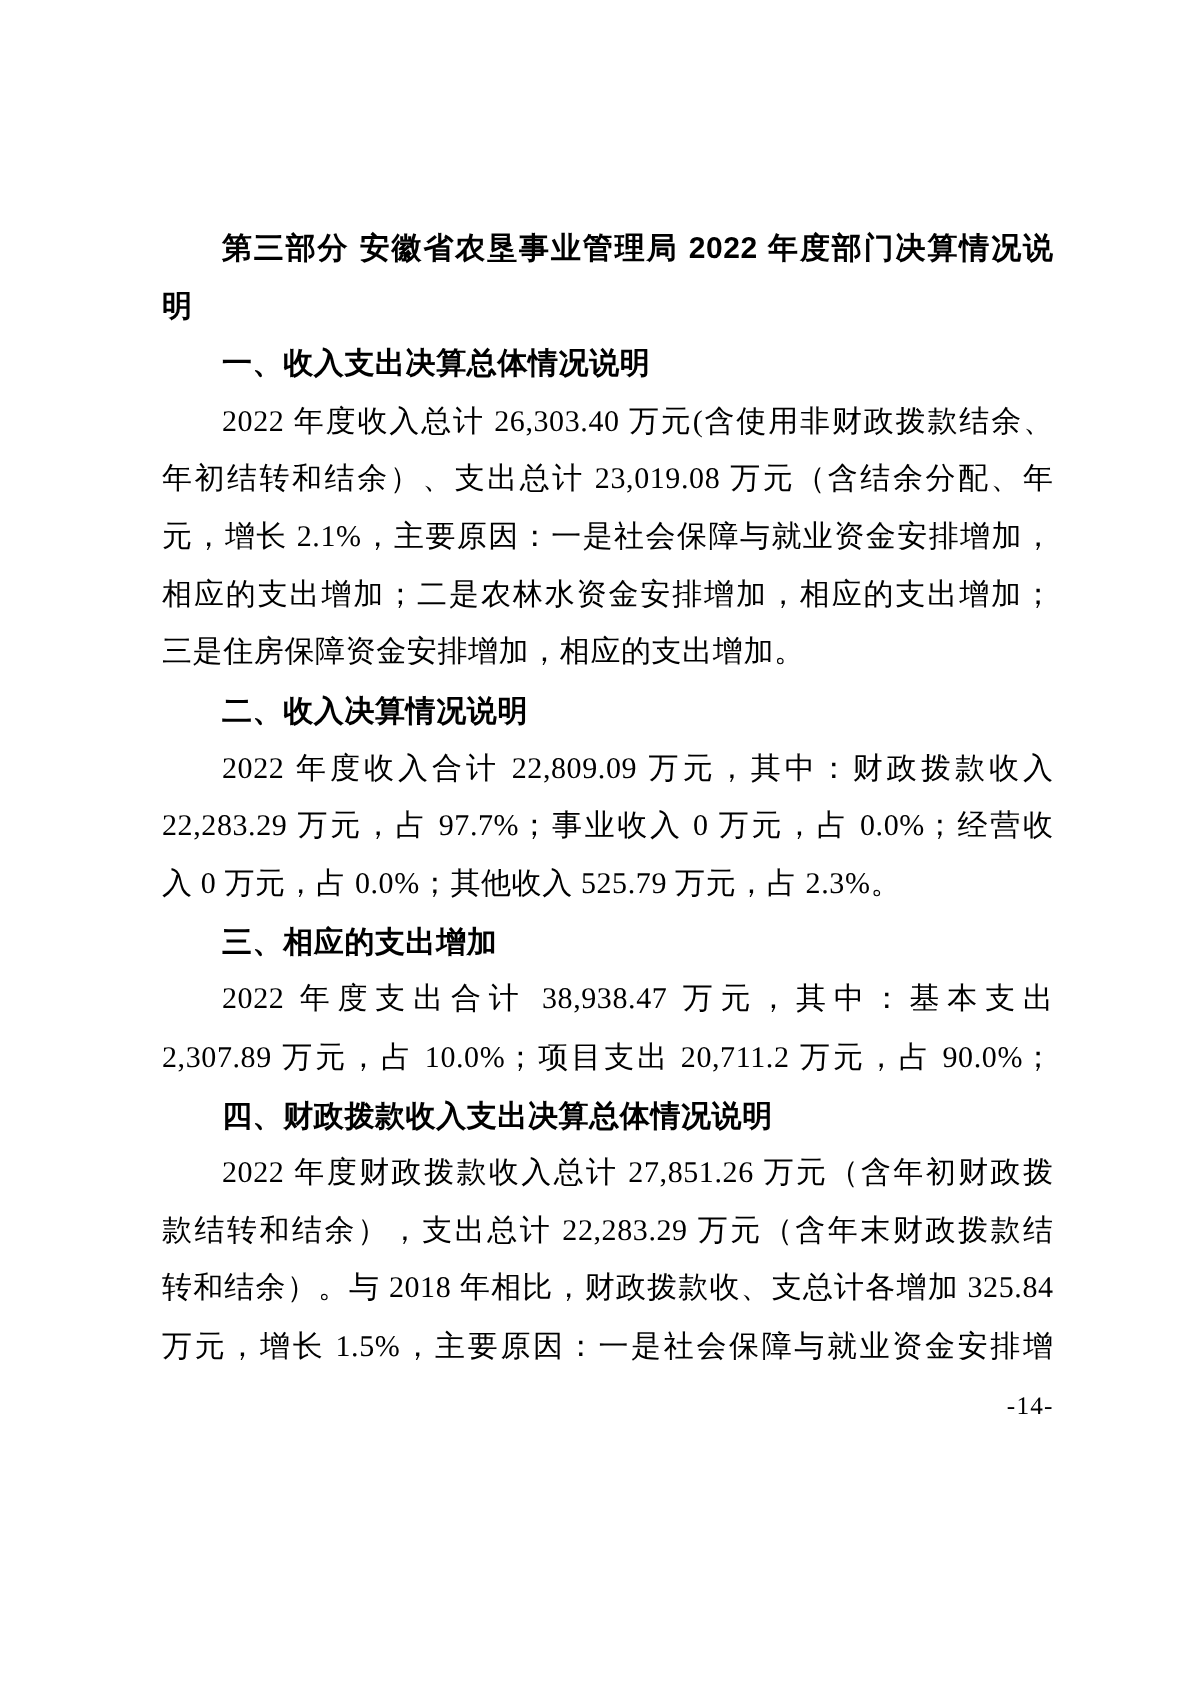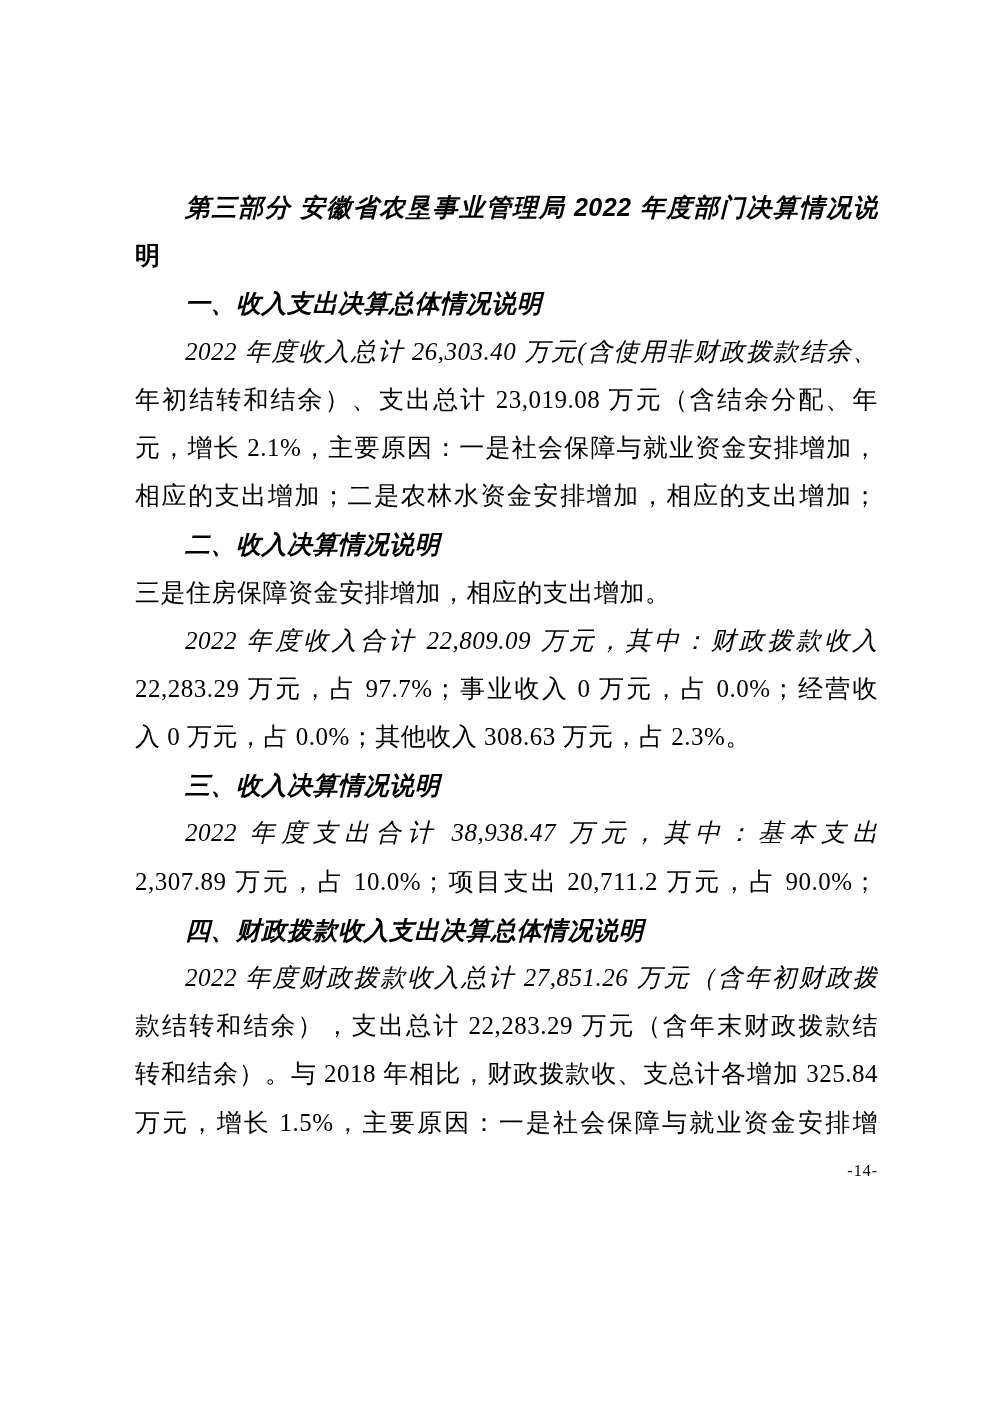--- a/index.html
+++ b/index.html
@@ -11,50 +11,50 @@
   }
   .sheet{
     position:absolute;left:135px;top:183px;width:743px;
   }
   .ln{
     height:48.2px;line-height:48.2px;font-size:25px;
     overflow:hidden;white-space:normal;
     letter-spacing:0.5px;
   }
   .jst{text-align:justify;text-align-last:justify;}
-  .ind{text-indent:50px;font-style:italic;}
+  .ind{text-indent:50px;}
   .b{
     font-family:"Liberation Sans","DejaVu Sans",sans-serif;
     font-weight:700;letter-spacing:0.5px;
   }
   .pgnum{
-    text-align:right;font-size:16px;letter-spacing:1px;
+    text-align:right;font-size:21px;letter-spacing:1px;
   }
 </style>
 </head>
 <body>
 
 <main class="sheet">
 
   <div class="ln b ind jst">第三部分 安徽省农垦事业管理局 2022 年度部门决算情况说</div>
   <div class="ln b">明</div>
 
   <div class="ln b ind">一、收入支出决算总体情况说明</div>
   <div class="ln ind jst">2022 年度收入总计 26,303.40 万元(含使用非财政拨款结余、</div>
   <div class="ln jst">年初结转和结余）、支出总计 23,019.08 万元（含结余分配、年</div>
   <div class="ln jst">元，增长 2.1%，主要原因：一是社会保障与就业资金安排增加，</div>
   <div class="ln jst">相应的支出增加；二是农林水资金安排增加，相应的支出增加；</div>
+  <div class="ln">三是住房保障资金安排增加，相应的支出增加。</div>
+
   <div class="ln b ind">二、收入决算情况说明</div>
-
-  <div class="ln">三是住房保障资金安排增加，相应的支出增加。</div>
   <div class="ln ind jst">2022 年度收入合计 22,809.09 万元，其中：财政拨款收入</div>
   <div class="ln jst">22,283.29 万元，占 97.7%；事业收入 0 万元，占 0.0%；经营收</div>
-  <div class="ln">入 0 万元，占 0.0%；其他收入 308.63 万元，占 2.3%。</div>
+  <div class="ln">入 0 万元，占 0.0%；其他收入 525.79 万元，占 2.3%。</div>
 
-  <div class="ln b ind">三、收入决算情况说明</div>
+  <div class="ln b ind">三、相应的支出增加</div>
   <div class="ln ind jst">2022 年度支出合计 38,938.47 万元，其中：基本支出</div>
   <div class="ln jst">2,307.89 万元，占 10.0%；项目支出 20,711.2 万元，占 90.0%；</div>
 
   <div class="ln b ind">四、财政拨款收入支出决算总体情况说明</div>
   <div class="ln ind jst">2022 年度财政拨款收入总计 27,851.26 万元（含年初财政拨</div>
   <div class="ln jst">款结转和结余），支出总计 22,283.29 万元（含年末财政拨款结</div>
   <div class="ln jst">转和结余）。与 2018 年相比，财政拨款收、支总计各增加 325.84</div>
   <div class="ln jst">万元，增长 1.5%，主要原因：一是社会保障与就业资金安排增加，</div>
 
   <div class="ln pgnum">-14-</div>

